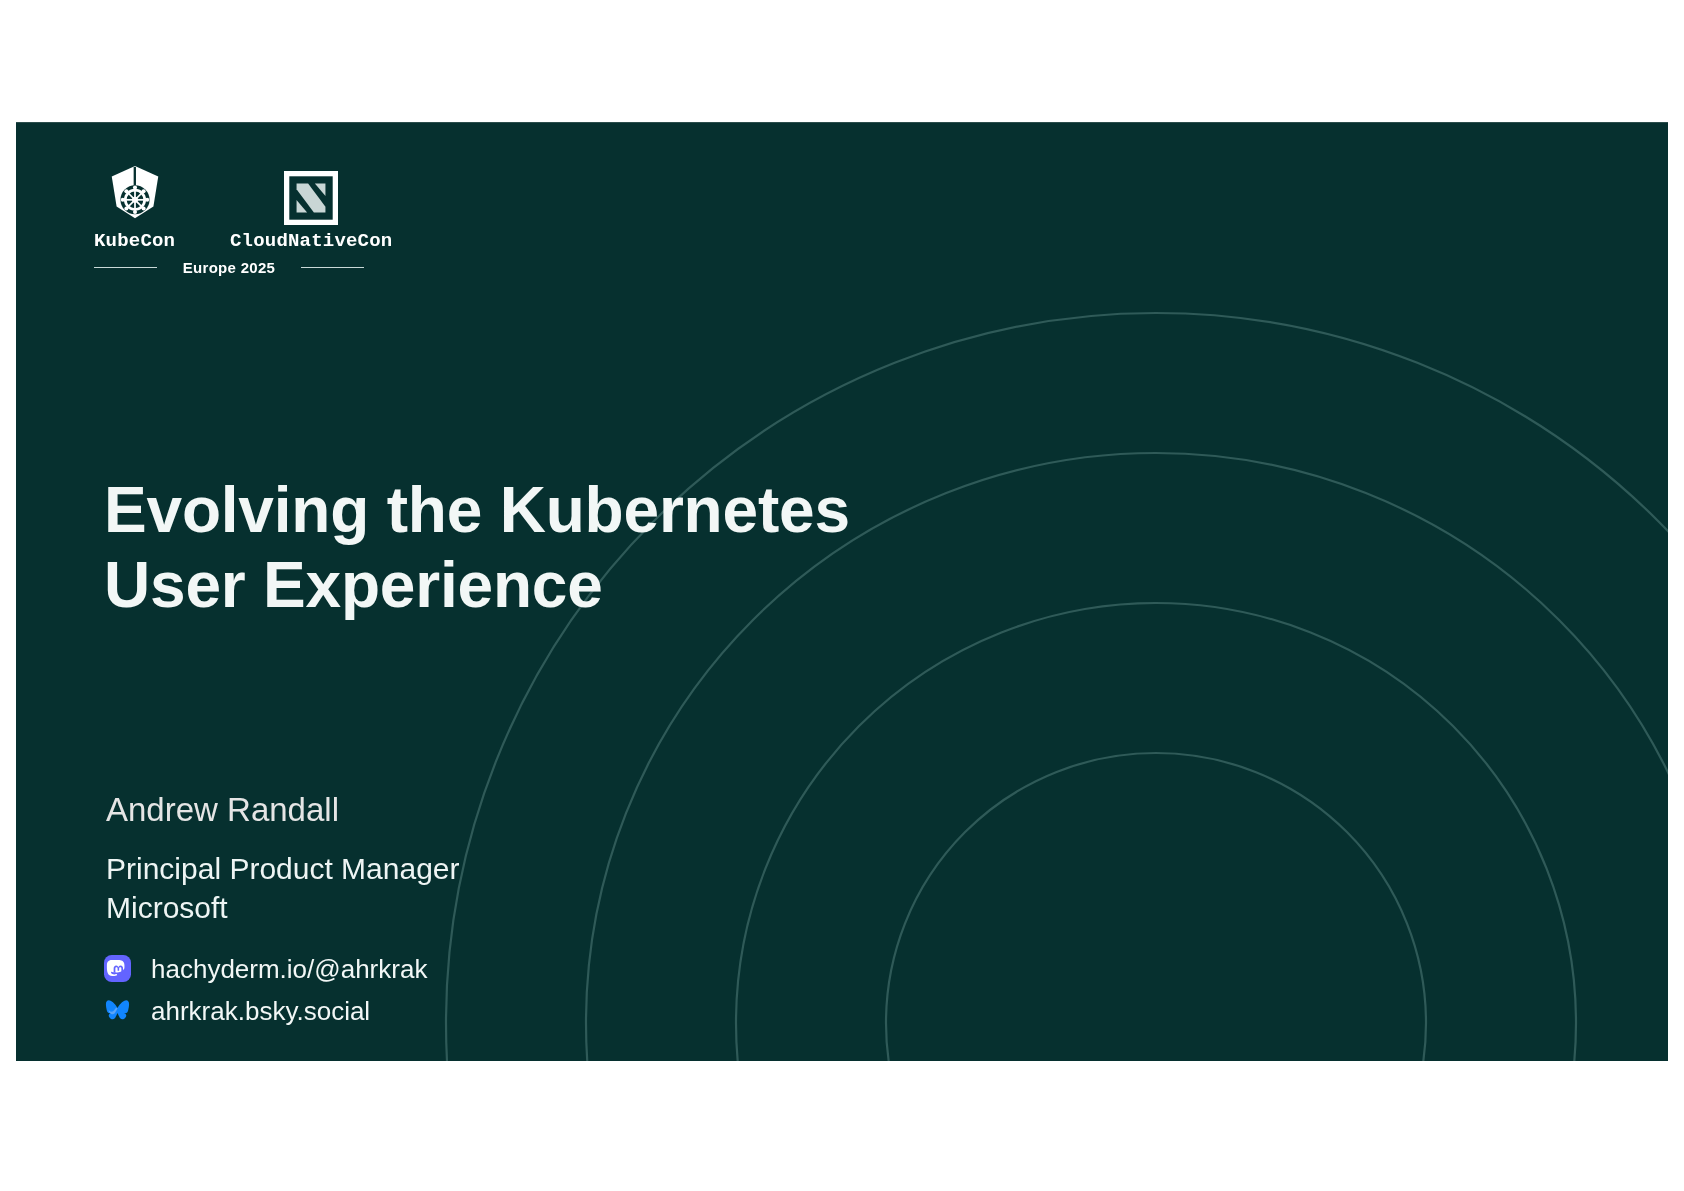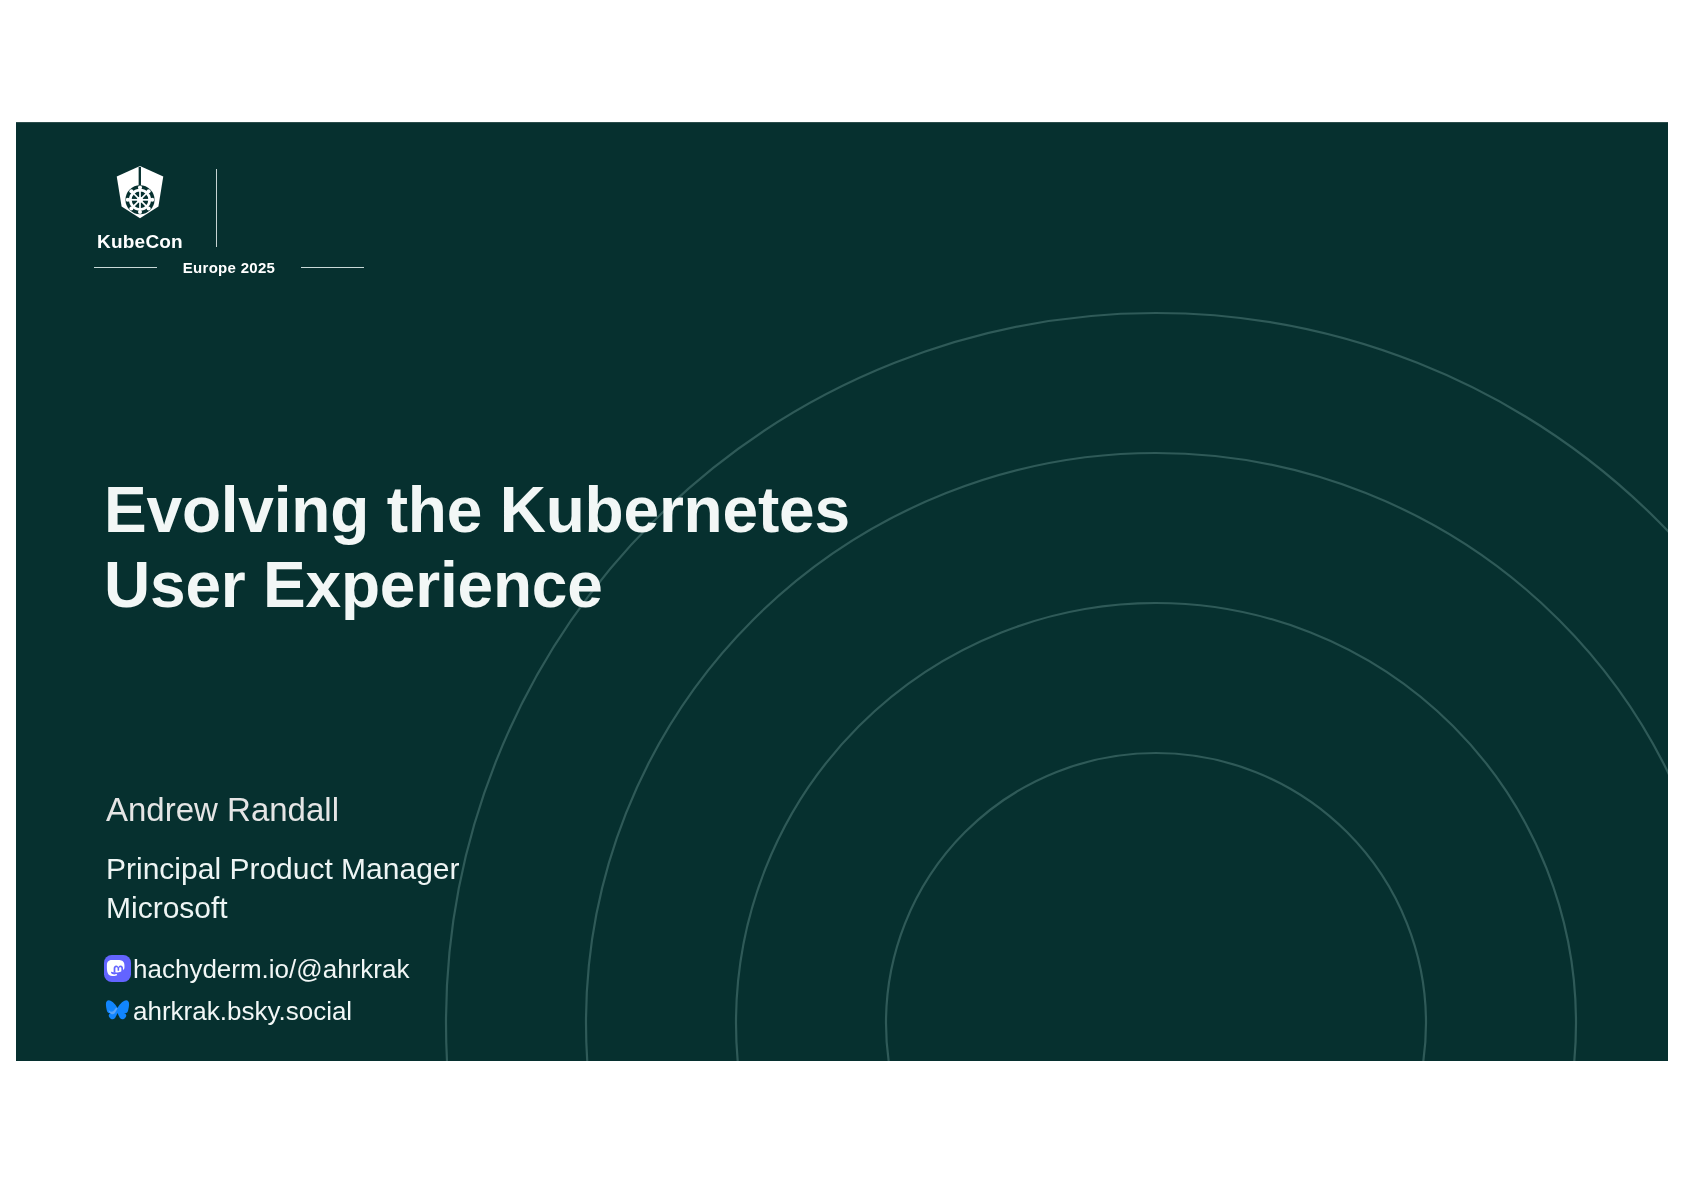--- a/index.html
+++ b/index.html
@@ -49,20 +49,21 @@
   .logo-lockup {
     position: absolute;
     left: 78px;
     top: 40px;
     width: 270px;
   }
   .logo-row {
     display: flex;
     align-items: flex-end;
     gap: 16px;
+    font-family: Liberation Mono, monospace;
   }
   .logo-col {
     display: flex;
     flex-direction: column;
     align-items: center;
   }
   .logo-col.kube { width: 92px; }
   .logo-col.cncf { width: 152px; }
 
   .mark {
@@ -149,21 +150,21 @@
 
   
   .socials {
     position: absolute;
     left: 88px;
     top: 832px;
   }
   .social-row {
     display: flex;
     align-items: center;
-    gap: 2px;
+    gap: 20px;
     margin-bottom: 15px;
   }
   .social-row:last-child { margin-bottom: 2px; }
 
   .social-icon {
     width: 27px;
     height: 27px;
     flex: 0 0 27px;
     display: flex;
     align-items: center;
@@ -227,20 +228,31 @@
                 <circle cx="19.4" cy="38" r="2.1"></circle>
                 <circle cx="23.1" cy="29.1" r="2.1"></circle>
               </g>
             </svg>
           </div>
           <div class="logo-word">KubeCon</div>
         </div>
 
         <div class="logo-divider"></div>
 
+        <div class="logo-col cncf">
+          <div class="mark">
+            <svg width="54" height="54" viewBox="0 0 56 56" xmlns="http://www.w3.org/2000/svg">
+              <rect x="2" y="2" width="52" height="52" fill="none" stroke="#ffffff" stroke-width="7"></rect>
+              <path d="M13 13 L25 13 L43 37 L43 43 L31 43 L13 19 Z" fill="#c9d6d5"></path>
+              <path d="M13 30 L13 43 L24 43 Z" fill="#c9d6d5"></path>
+              <path d="M43 26 L43 13 L32 13 Z" fill="#c9d6d5"></path>
+            </svg>
+          </div>
+          <div class="logo-word">CloudNativeCon</div>
+        </div>
 
       </div>
 
       <div class="logo-sub">
         <span class="logo-rule"></span>
         <span class="logo-sub-text">Europe 2025</span>
         <span class="logo-rule"></span>
       </div>
     </div>
 

